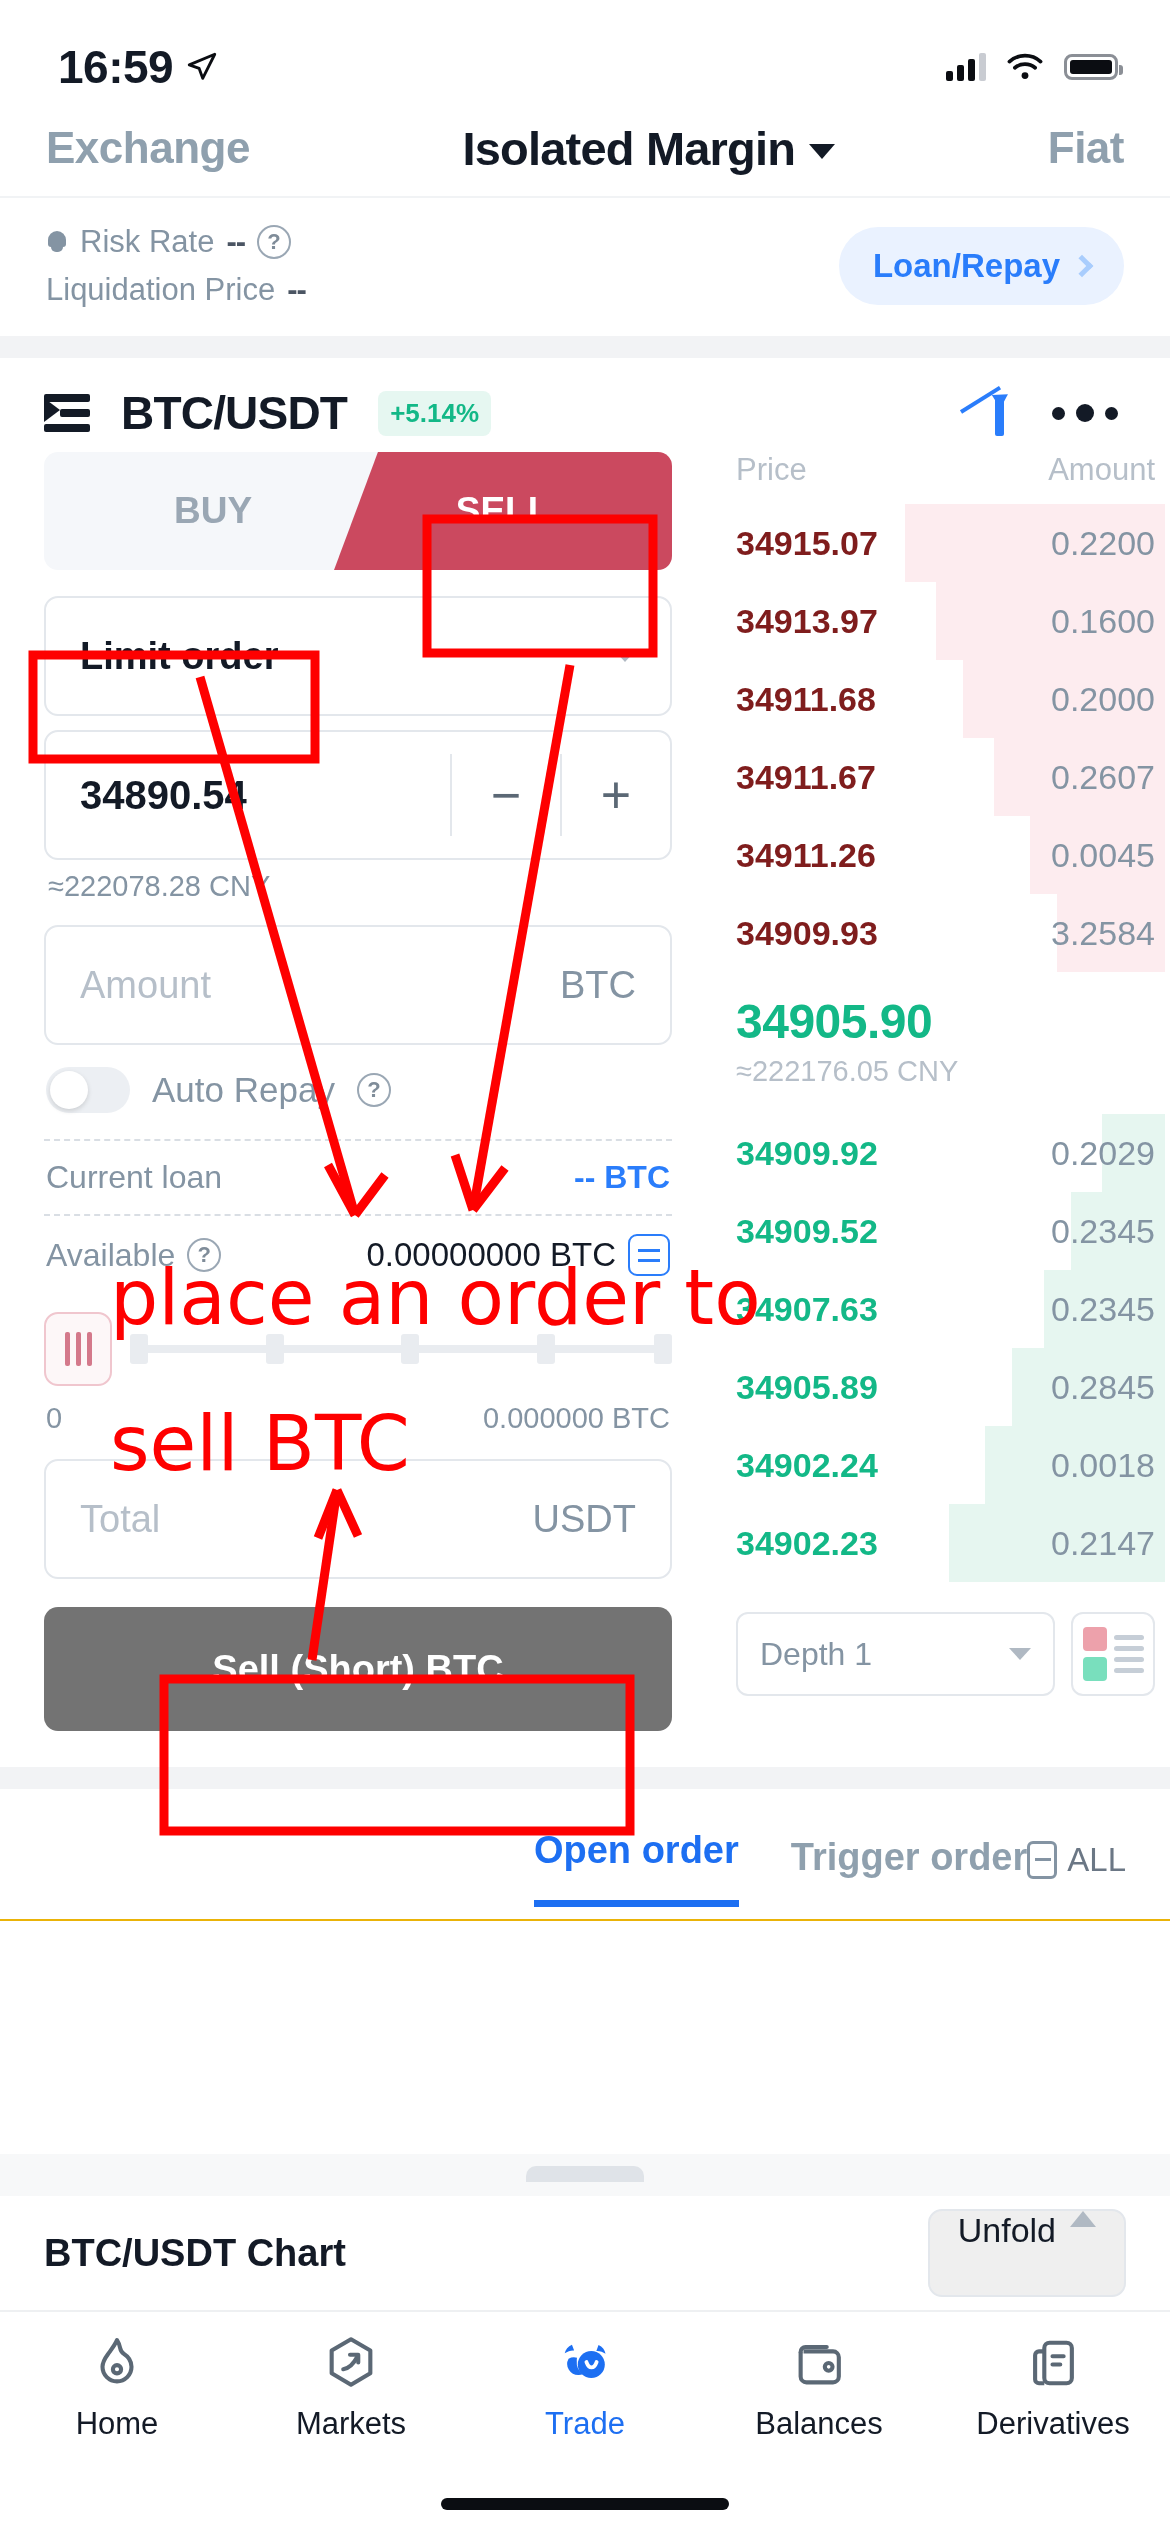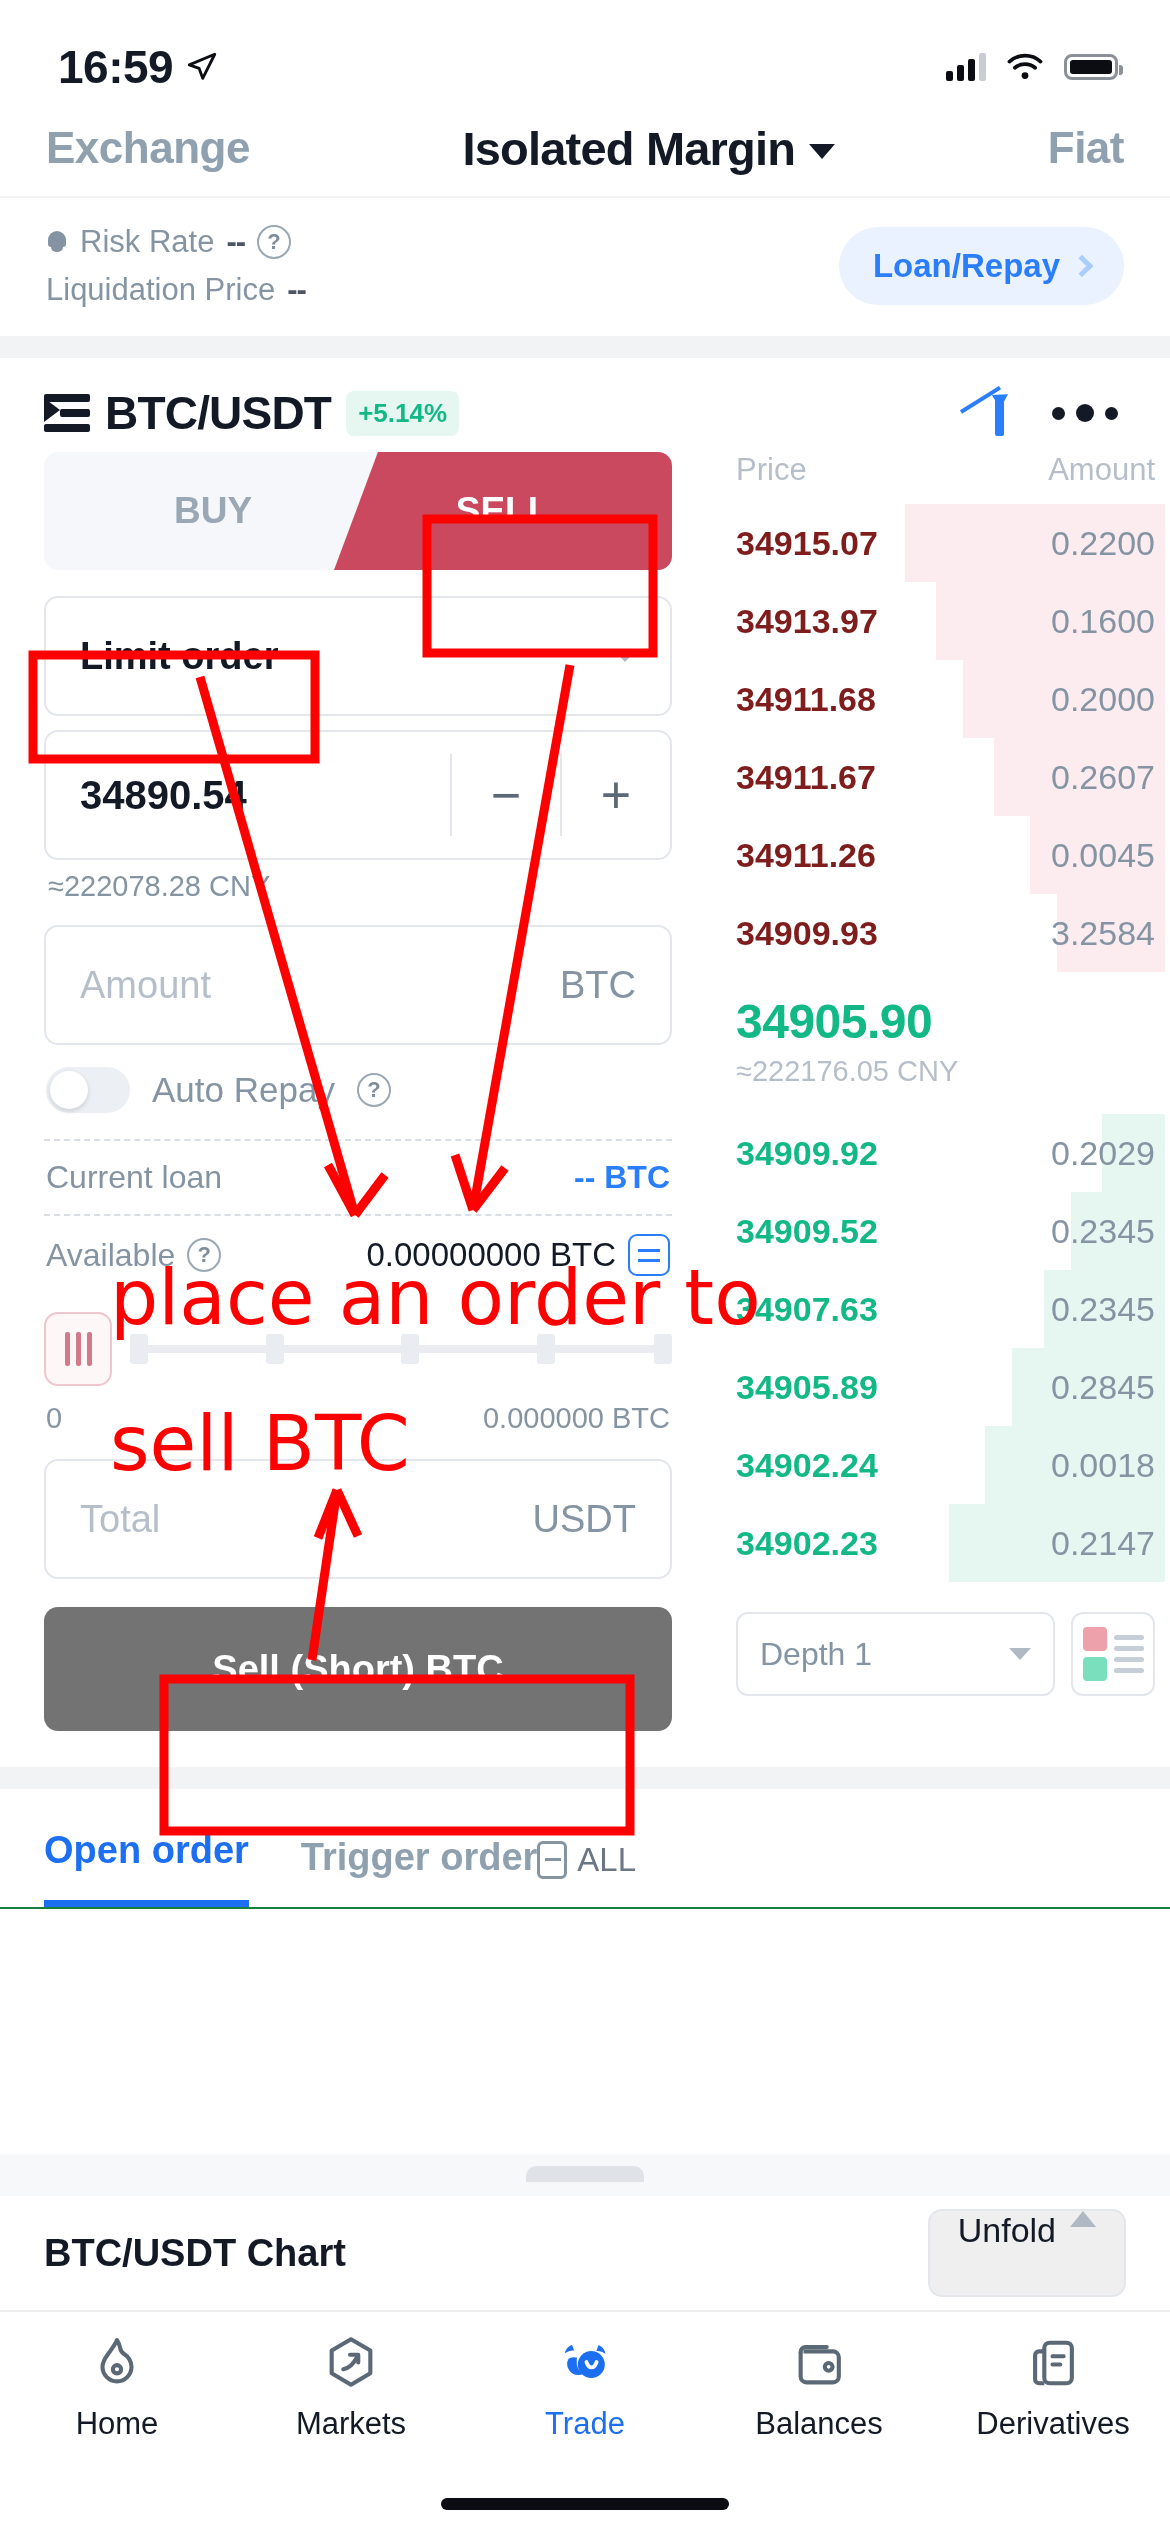--- a/index.html
+++ b/index.html
@@ -39,21 +39,21 @@
   .bell::after{content:"";position:absolute;left:5px;top:17px;width:12px;height:5px;background:#8494a3;border-radius:0 0 6px 6px;}
   .qmark { width:34px;height:34px;border:2.5px solid #9aa7b4;border-radius:50%;display:inline-flex;align-items:center;justify-content:center;font-size:22px;color:#7f8c99;font-weight:600;}
   .dashes { font-weight:700; color:#4b5563; letter-spacing:-1px; }
   .loanrepay { background:#eaf2ff; color:#2a7dfb; font-size:33px; font-weight:600; border-radius:44px; padding:20px 34px; display:flex; align-items:center; gap:14px; border:none; }
   .chev-r { width:16px;height:16px;border-right:5px solid #a9cdfd;border-top:5px solid #a9cdfd;transform:rotate(45deg); }
 
   .divider-thick { height:22px; background:#f2f3f5; }
 
   
   .pairrow { display:flex; align-items:center; justify-content:space-between; padding:28px 44px 12px; }
-  .pair-left { display:flex; align-items:center; gap:15px; }
+  .pair-left { display:flex; align-items:center; gap:31px; }
   .kline-ic { width:46px;height:42px;position:relative;flex:none; }
   .kline-ic i{position:absolute;right:0;height:8px;background:#131a26;border-radius:2px;}
   .kline-ic i:nth-child(1){top:2px;width:46px}
   .kline-ic i:nth-child(2){top:17px;width:30px}
   .kline-ic i:nth-child(3){top:32px;width:46px}
   .kline-ic::after{content:"";position:absolute;left:0;top:6px;border-left:16px solid #131a26;border-top:12px solid transparent;border-bottom:12px solid transparent;}
   .pair-name { font-size:46px; font-weight:700; letter-spacing:-0.8px; }
   .pair-chg { background:#e6f7f1; color:#13b887; font-size:26px; font-weight:600; border-radius:8px; padding:7px 12px; }
   .pair-right { display:flex; align-items:center; gap:44px; padding-right:8px;}
   .chart-ic { width:48px;height:46px;position:relative; }
@@ -143,21 +143,21 @@
   .obmode { width:84px; height:84px; border:2px solid #e3e7ec; border-radius:12px; display:flex; align-items:center; justify-content:center; gap:7px; }
   .obmode .sq { display:flex; flex-direction:column; gap:6px; }
   .obmode .sq i{width:24px;height:24px;border-radius:4px;}
   .obmode .sq i:nth-child(1){background:#eda1ab}
   .obmode .sq i:nth-child(2){background:#79dfbd}
   .obmode .ln { display:flex; flex-direction:column; gap:6px; }
   .obmode .ln i{width:30px;height:5px;background:#c6ced7;border-radius:3px;}
 
   
   .sepbar { height:22px; background:#f2f3f5; margin-top:36px; }
-  .ordtabs { display:flex; align-items:flex-end; justify-content:flex-start; padding:40px 44px 0; border-bottom:2px solid #15803d; }
+  .ordtabs { display:flex; align-items:flex-end; justify-content:flex-end; padding:40px 44px 12px; border-bottom:2px solid #eab308; }
   .ot-left { display:flex; gap:52px; align-items:flex-end; }
   .ot { font-size:38px; font-weight:700; color:#8fa0ae; padding-bottom:28px; }
   .ot.active { color:#1d6ff2; border-bottom:7px solid #1d6ff2; }
   .ot-all { display:flex; align-items:center; gap:10px; font-size:33px; color:#6b7785; padding-bottom:28px; }
   .all-ic { width:30px;height:38px;border:3px solid #8494a3;border-radius:6px;position:relative; }
   .all-ic::after{content:"";position:absolute;left:5px;top:14px;width:16px;height:3px;background:#8494a3;}
 
   
   .chartfoot-wrap { position:absolute; left:0; right:0; bottom:220px; }
   .grabber { height:42px; background:#f7f8f9; position:relative; }

